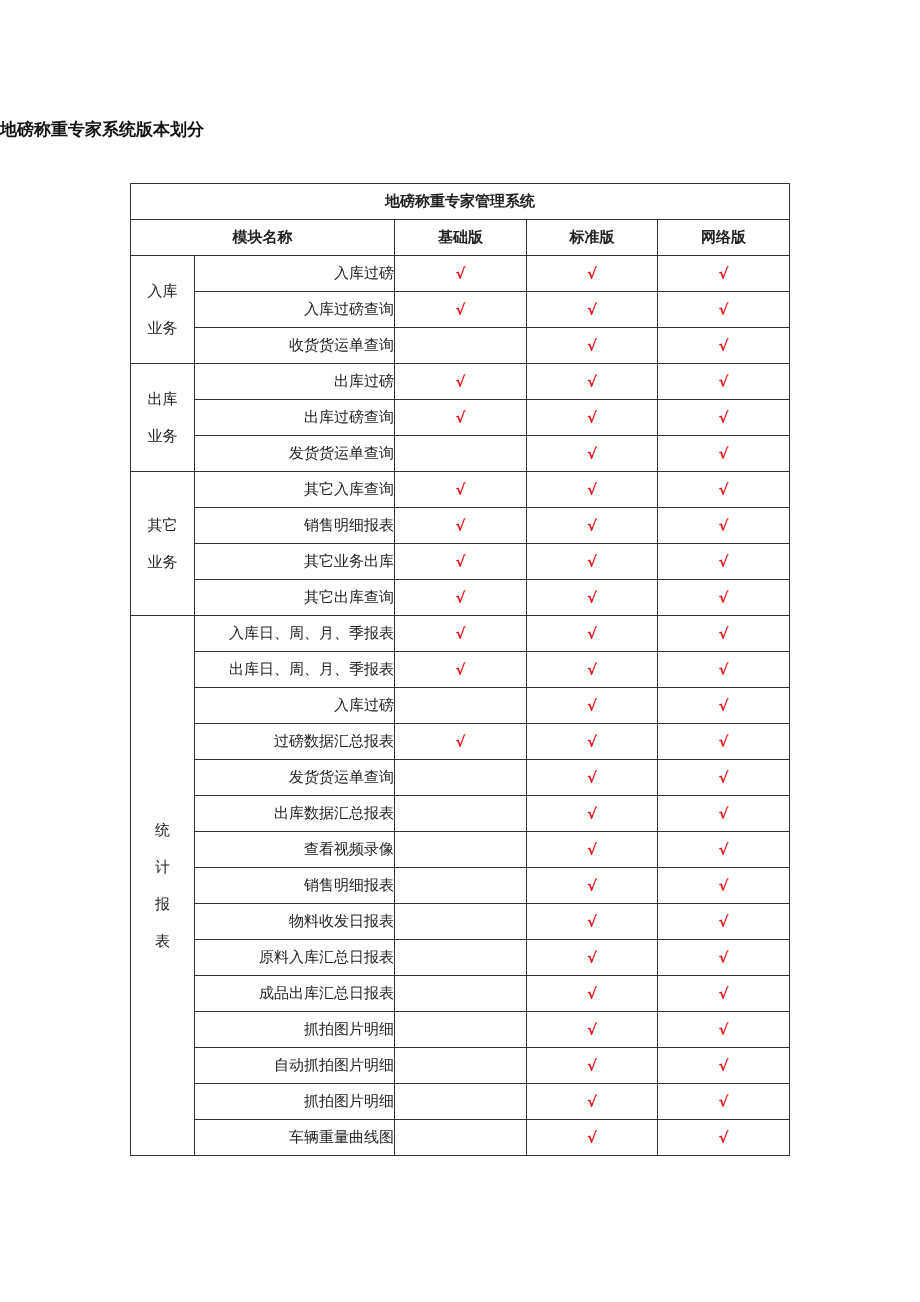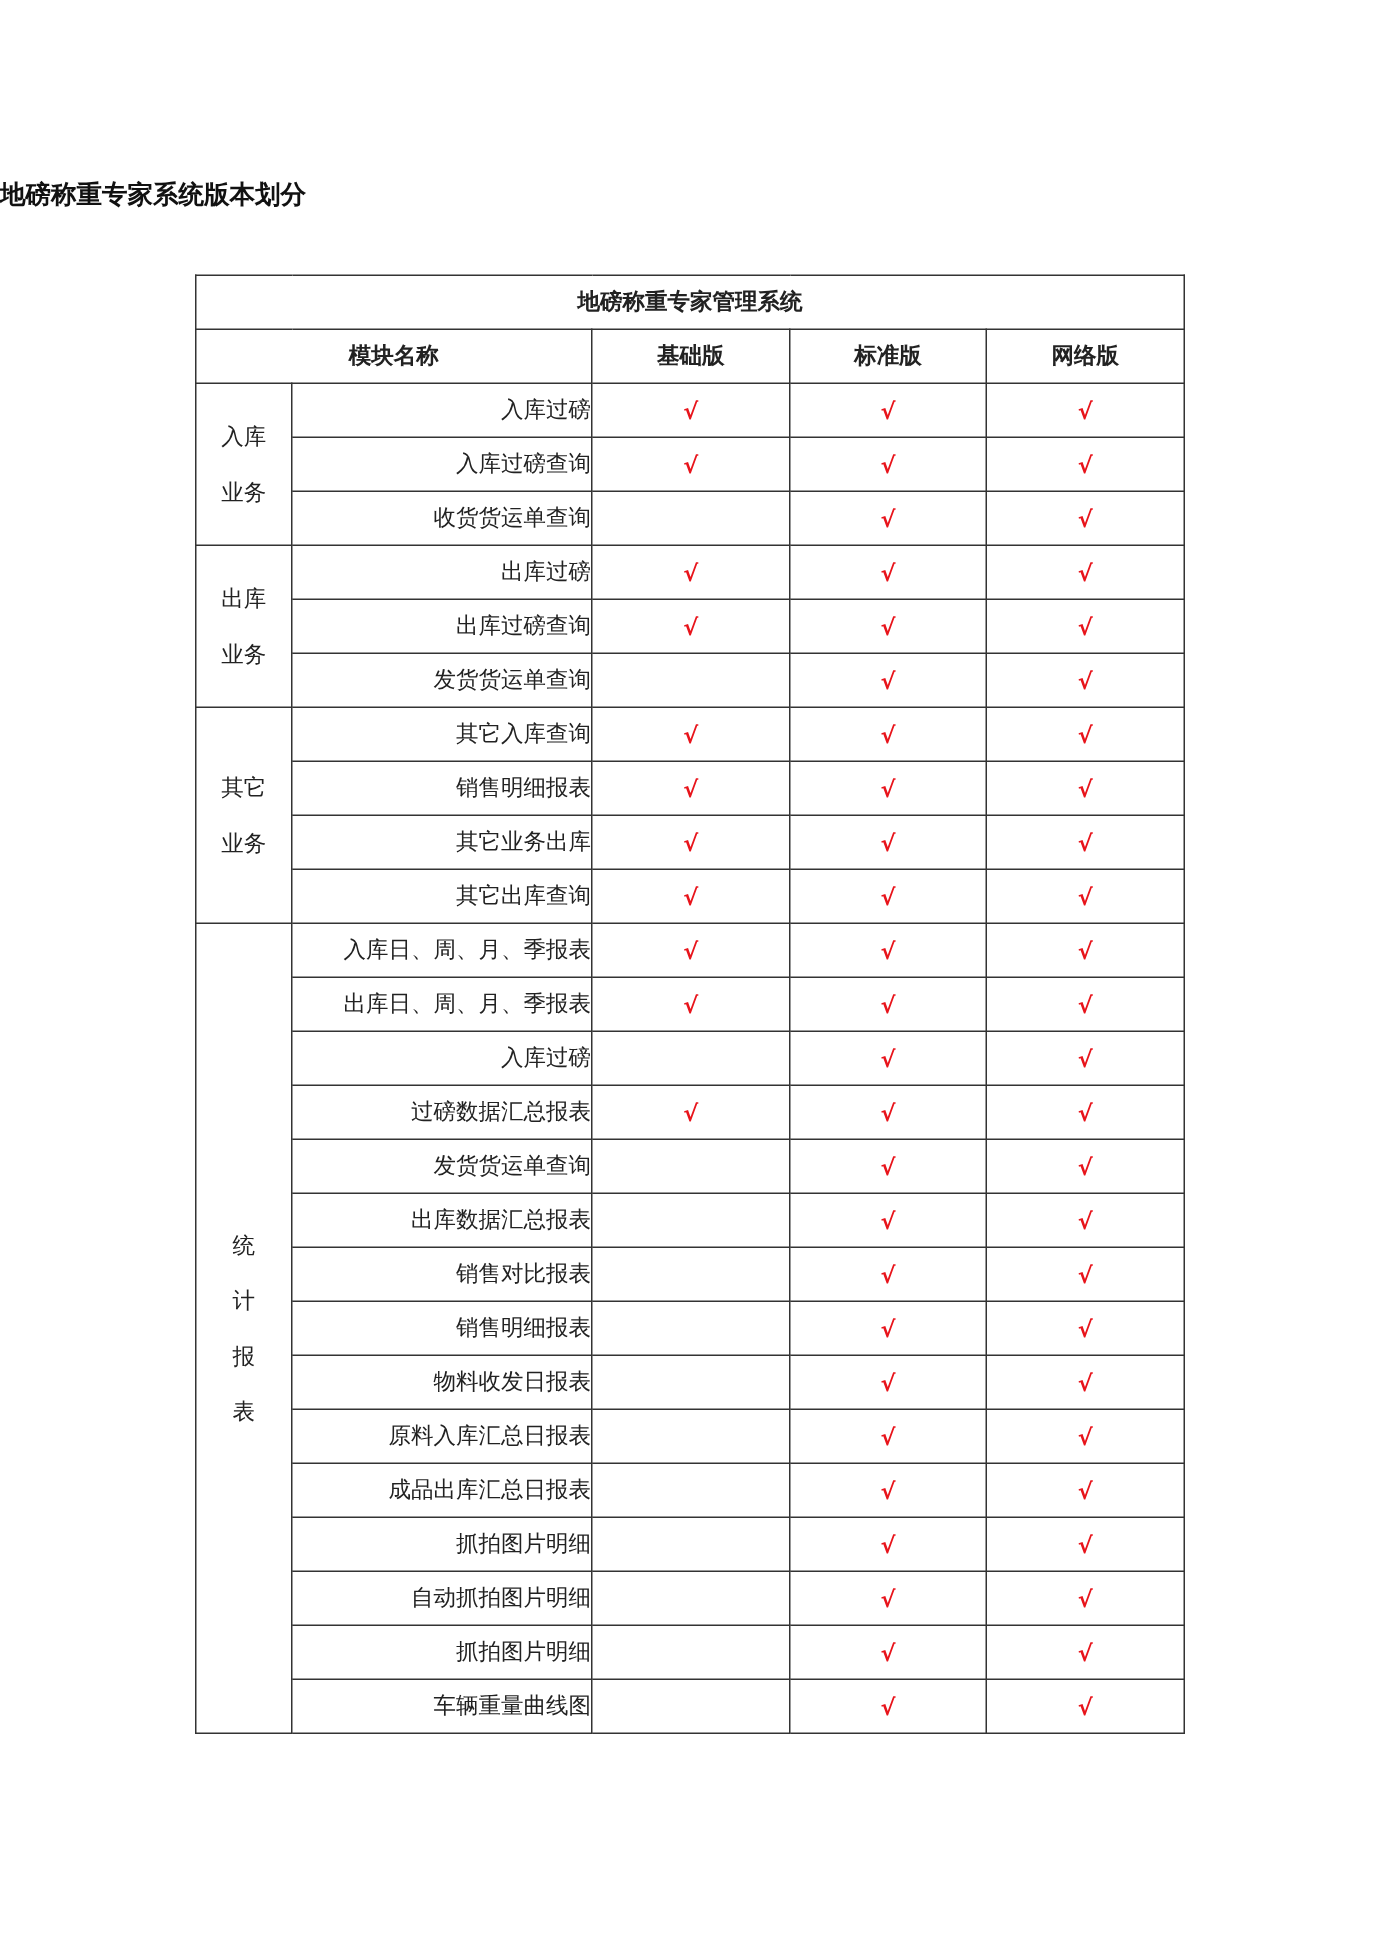--- a/index.html
+++ b/index.html
@@ -156,21 +156,21 @@
         <td class="check" style="color: rgb(232, 20, 27);">√</td>
         <td class="check" style="color: rgb(232, 20, 27);">√</td>
       </tr>
       <tr>
         <td class="module">出库数据汇总报表</td>
         <td class="check" style="color: rgb(232, 20, 27);"></td>
         <td class="check" style="color: rgb(232, 20, 27);">√</td>
         <td class="check" style="color: rgb(232, 20, 27);">√</td>
       </tr>
       <tr>
-        <td class="module">销售对比报表</td>
+        <td class="module">查看视频录像</td>
         <td class="check" style="color: rgb(232, 20, 27);"></td>
         <td class="check" style="color: rgb(232, 20, 27);">√</td>
         <td class="check" style="color: rgb(232, 20, 27);">√</td>
       </tr>
       <tr>
         <td class="module">销售明细报表</td>
         <td class="check" style="color: rgb(232, 20, 27);"></td>
         <td class="check" style="color: rgb(232, 20, 27);">√</td>
         <td class="check" style="color: rgb(232, 20, 27);">√</td>
       </tr>

